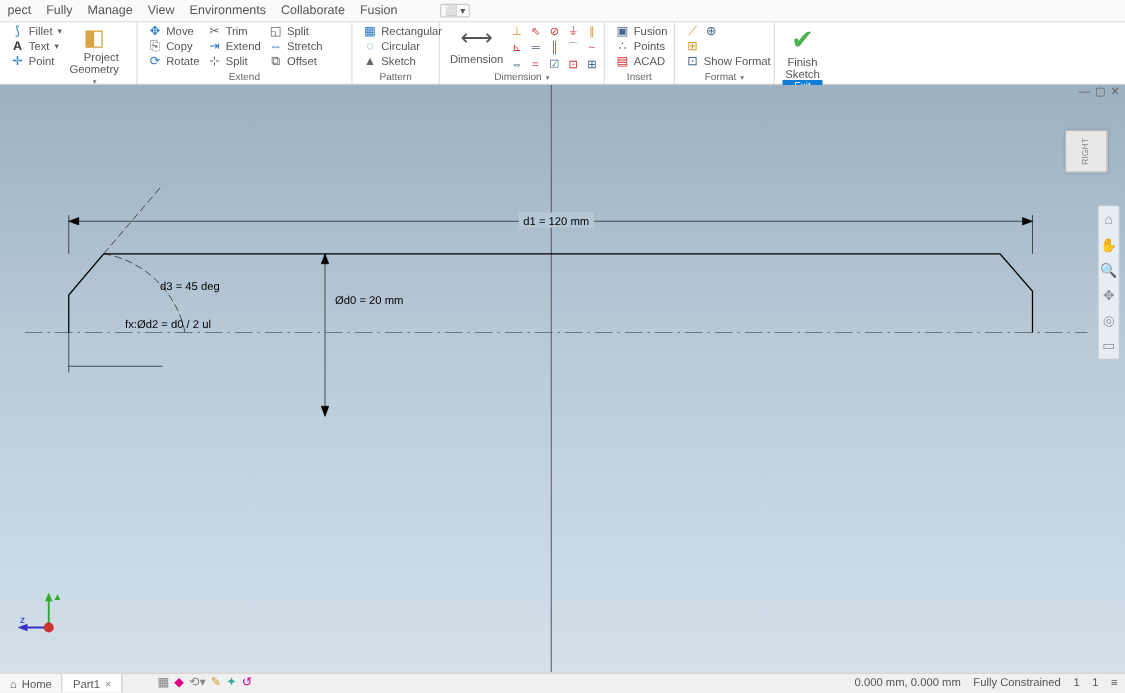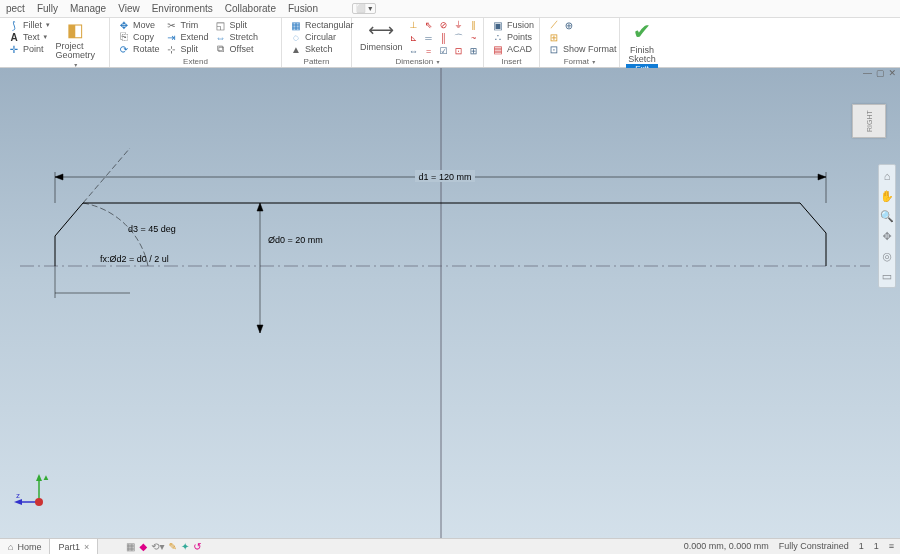--- a/index.html
+++ b/index.html
@@ -68,21 +68,21 @@
             <span>Text</span>
             <span class="drop">▾</span>
           </div>
         <div class="item">
             <span class="ico" style="color:#2e7cc3">✛</span>
             <span>Point</span>
           </div>
       </div>
       <div class="big-btn">
         <span class="big-ico" style="color:#d9a441">◧</span>
-        <span style="line-height:9px;text-align:left">Project<br>Geometry</span>
+        <span style="line-height:9px;text-align:right">Project<br>Geometry</span>
         <span class="mini-arrow">▾</span>
       </div>
     </div>
   </div>
 
   <div class="panel" style="width:172px">
     <div class="panel-body">
       <div class="col">
         <div class="item">
             <span class="ico" style="color:#2e7cc3">✥</span>

